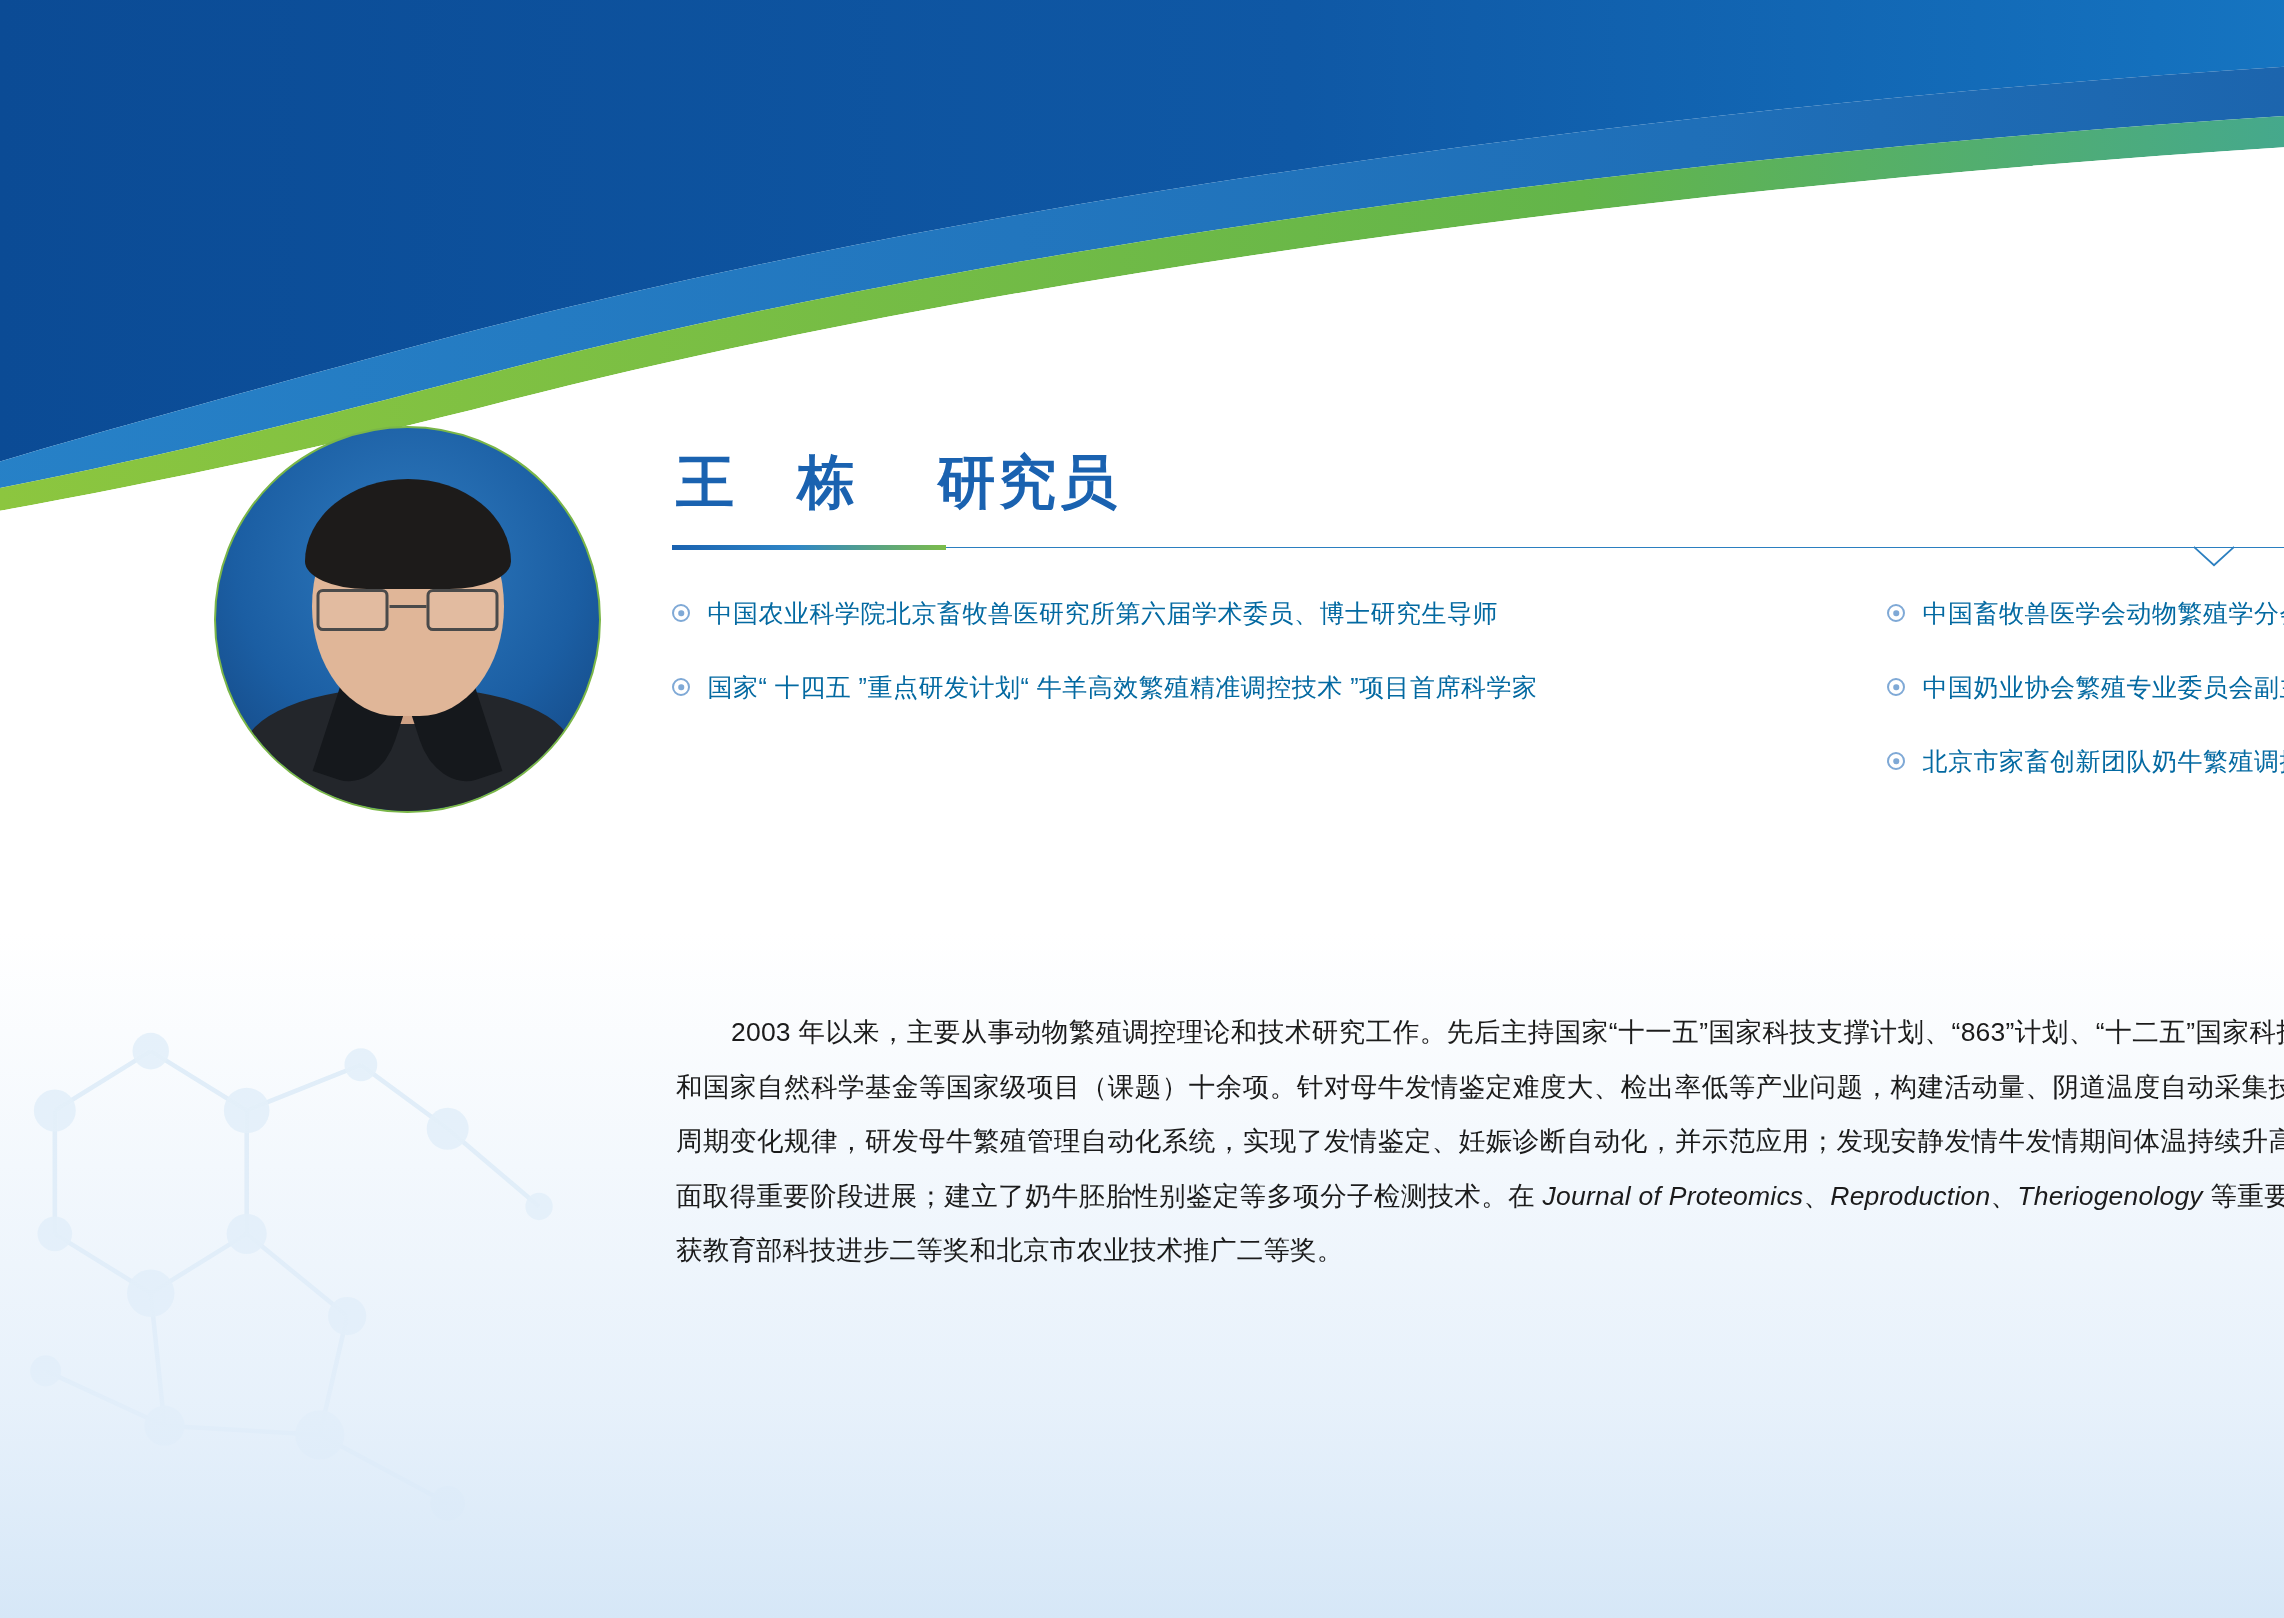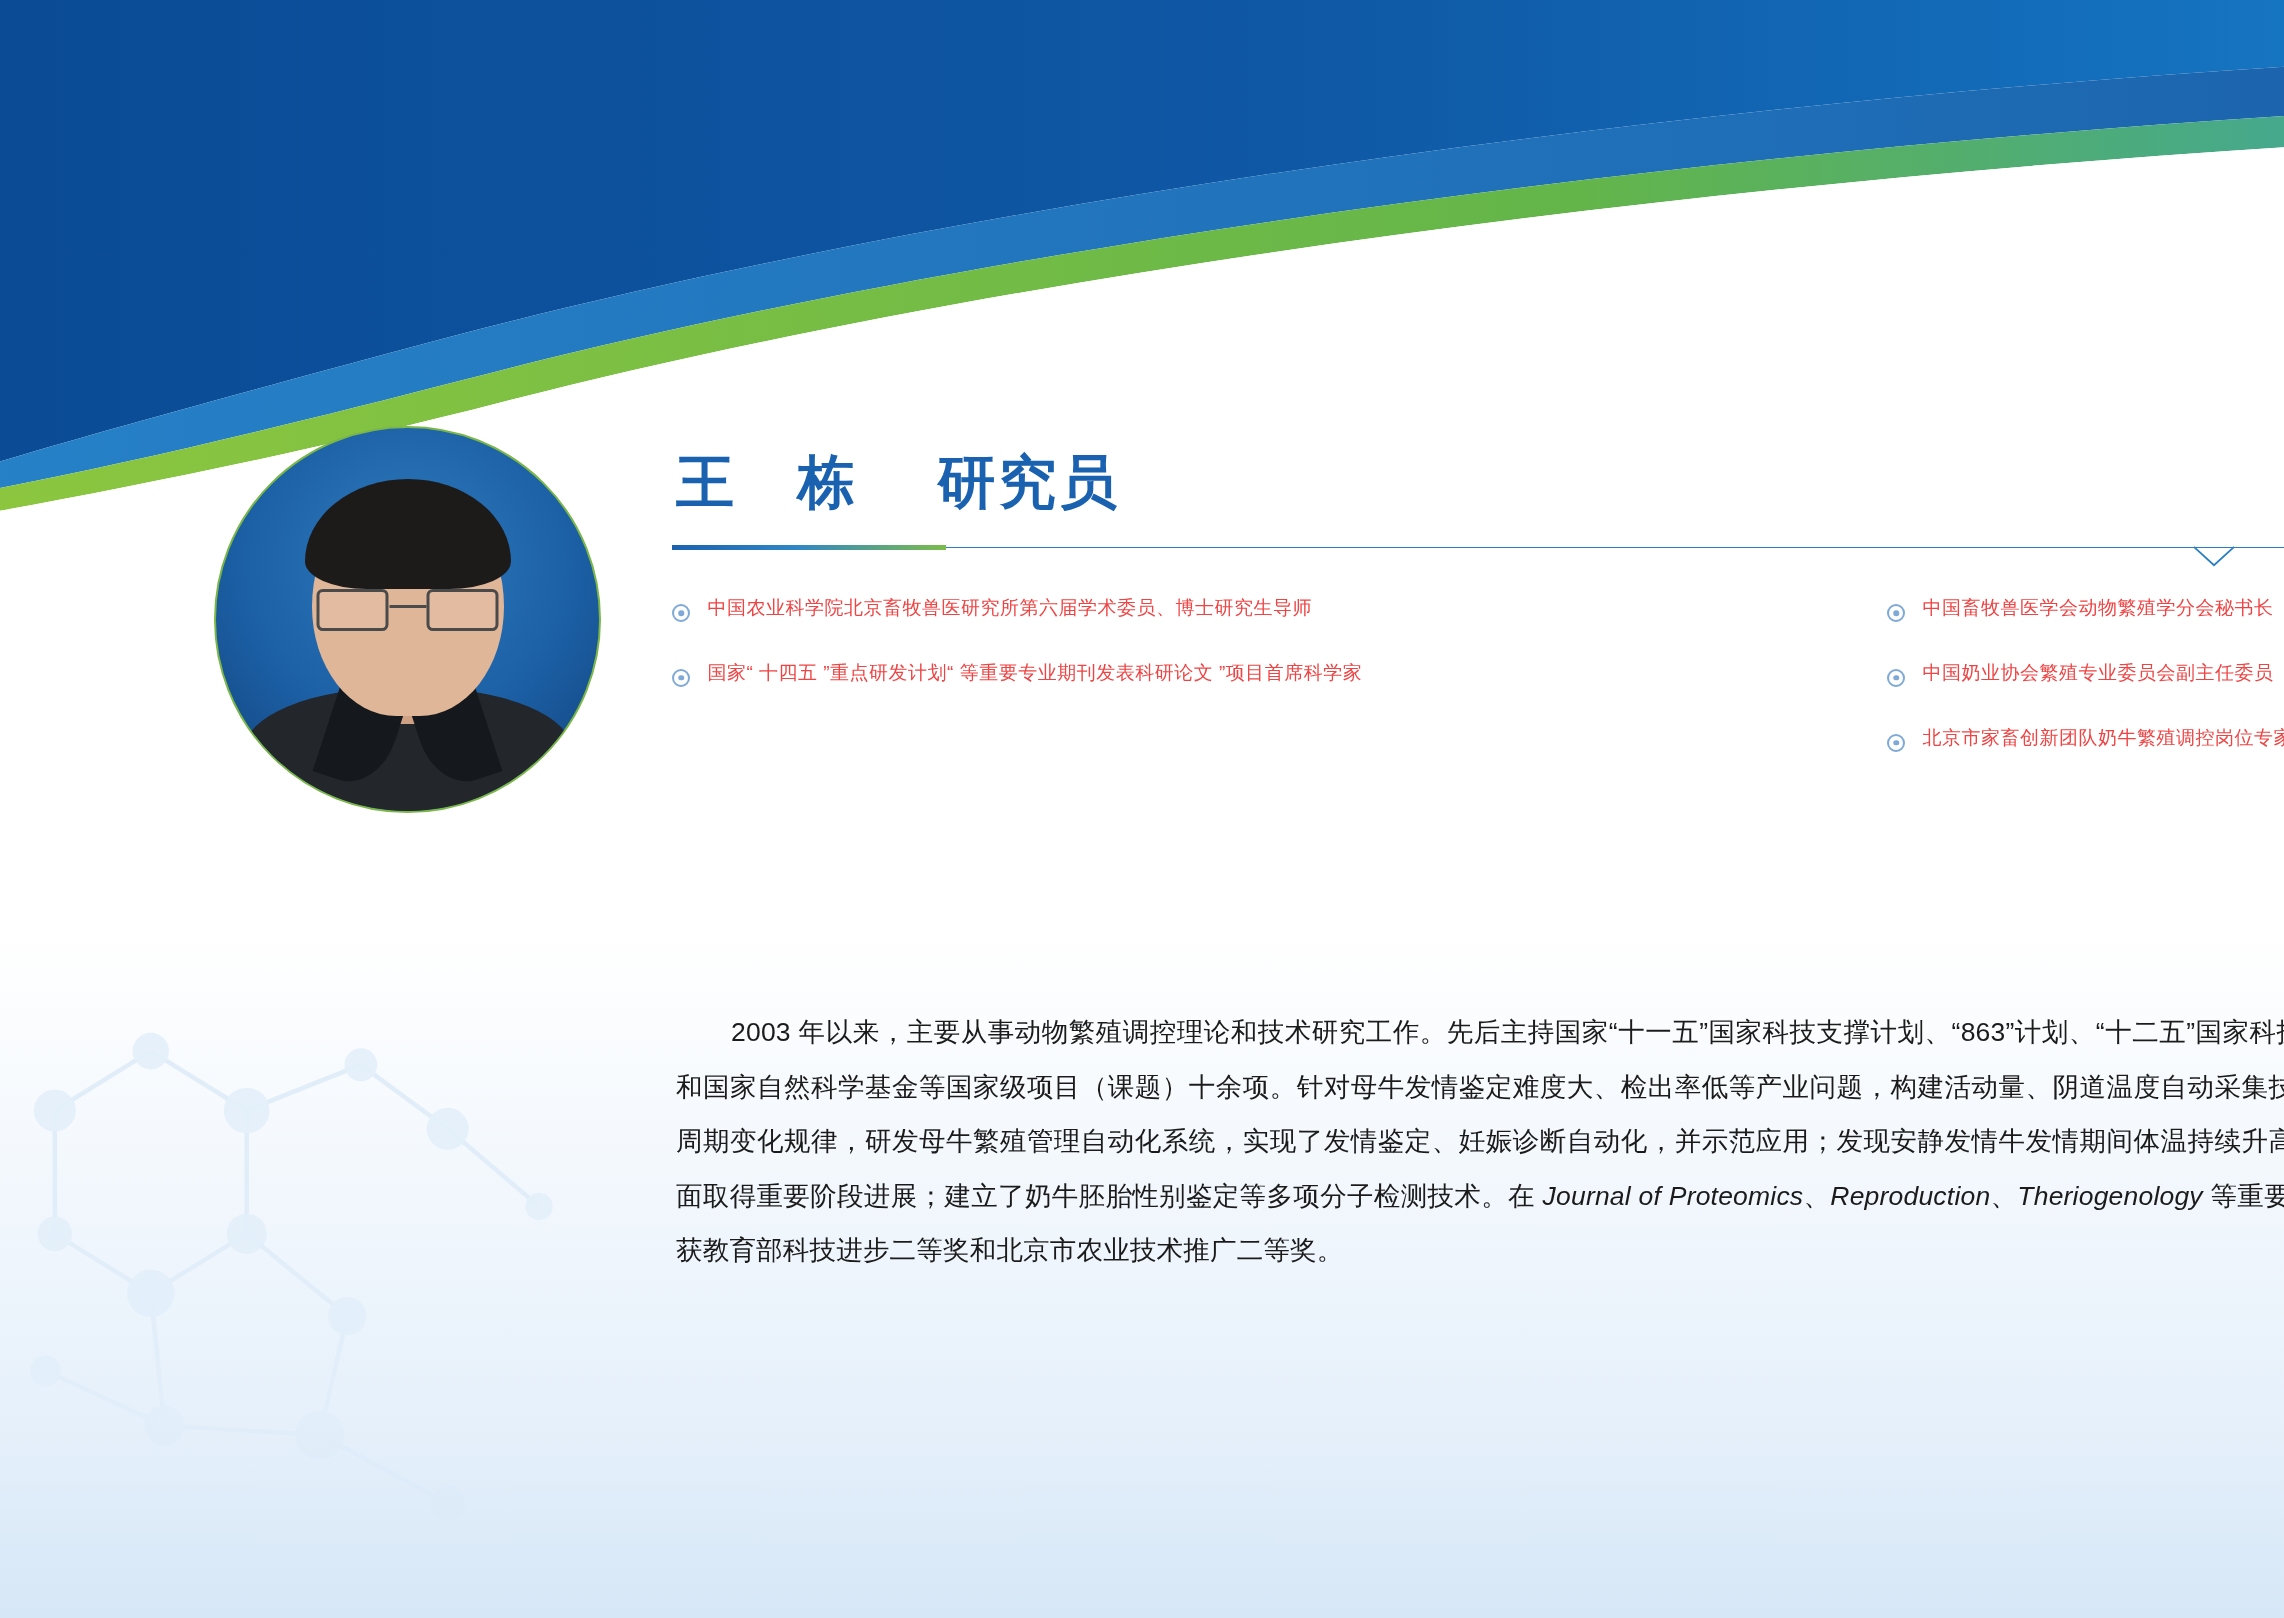--- a/index.html
+++ b/index.html
@@ -200,23 +200,23 @@
   .cred-bullet::after {
     content: "";
     position: absolute;
     left: 50%; top: 50%;
     transform: translate(-50%, -50%);
     width: 5.5px; height: 5.5px;
     border-radius: 50%;
     background: #7fa9d6;
   }
   .cred-text {
-    font-size: 19px;
+    font-size: 25px;
     line-height: 1.52;
-    color: #ef4444;
+    color: #0369a1;
     letter-spacing: 0.5px;
   }
 
   
   #bio {
     position: absolute;
     left: 676px;
     top: 1005px;
     width: 2024px;
     font-size: 26.5px;
@@ -361,21 +361,21 @@
 
 <div id="creds">
 
   <div class="cred-col left">
     <div class="cred-item">
       <span class="cred-bullet"></span>
       <span class="cred-text">中国农业科学院北京畜牧兽医研究所第六届学术委员、博士研究生导师</span>
     </div>
     <div class="cred-item">
       <span class="cred-bullet"></span>
-      <span class="cred-text">国家“ 十四五 ”重点研发计划“ 等重要专业期刊发表科研论文 ”项目首席科学家</span>
+      <span class="cred-text">国家“ 十四五 ”重点研发计划“ 牛羊高效繁殖精准调控技术 ”项目首席科学家</span>
     </div>
   </div>
 
   <div class="cred-col right">
     <div class="cred-item">
       <span class="cred-bullet"></span>
       <span class="cred-text">中国畜牧兽医学会动物繁殖学分会秘书长</span>
     </div>
     <div class="cred-item">
       <span class="cred-bullet"></span>

